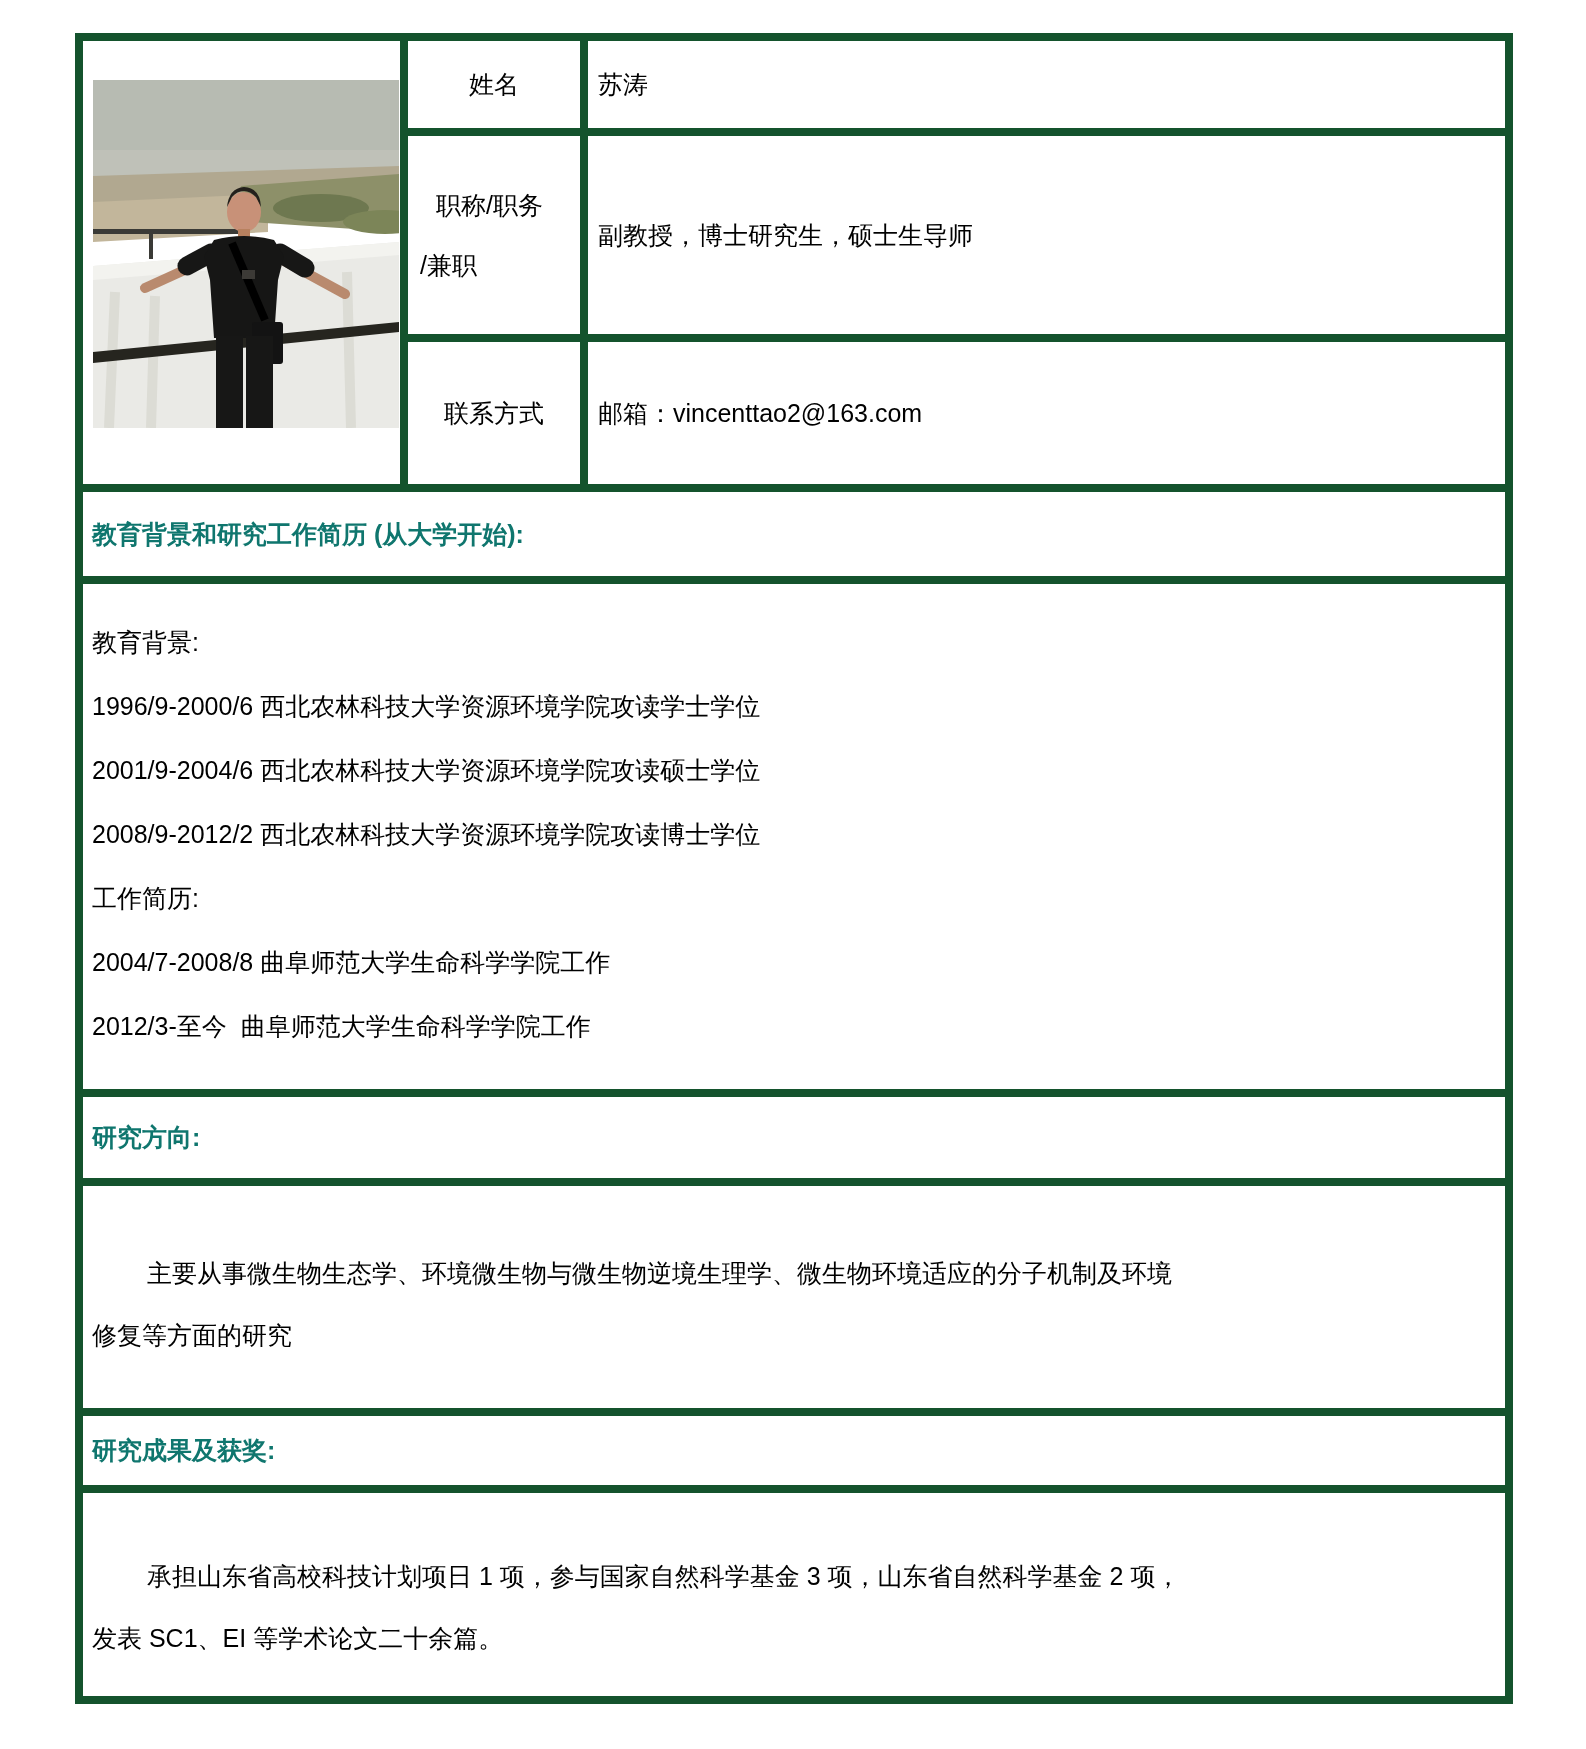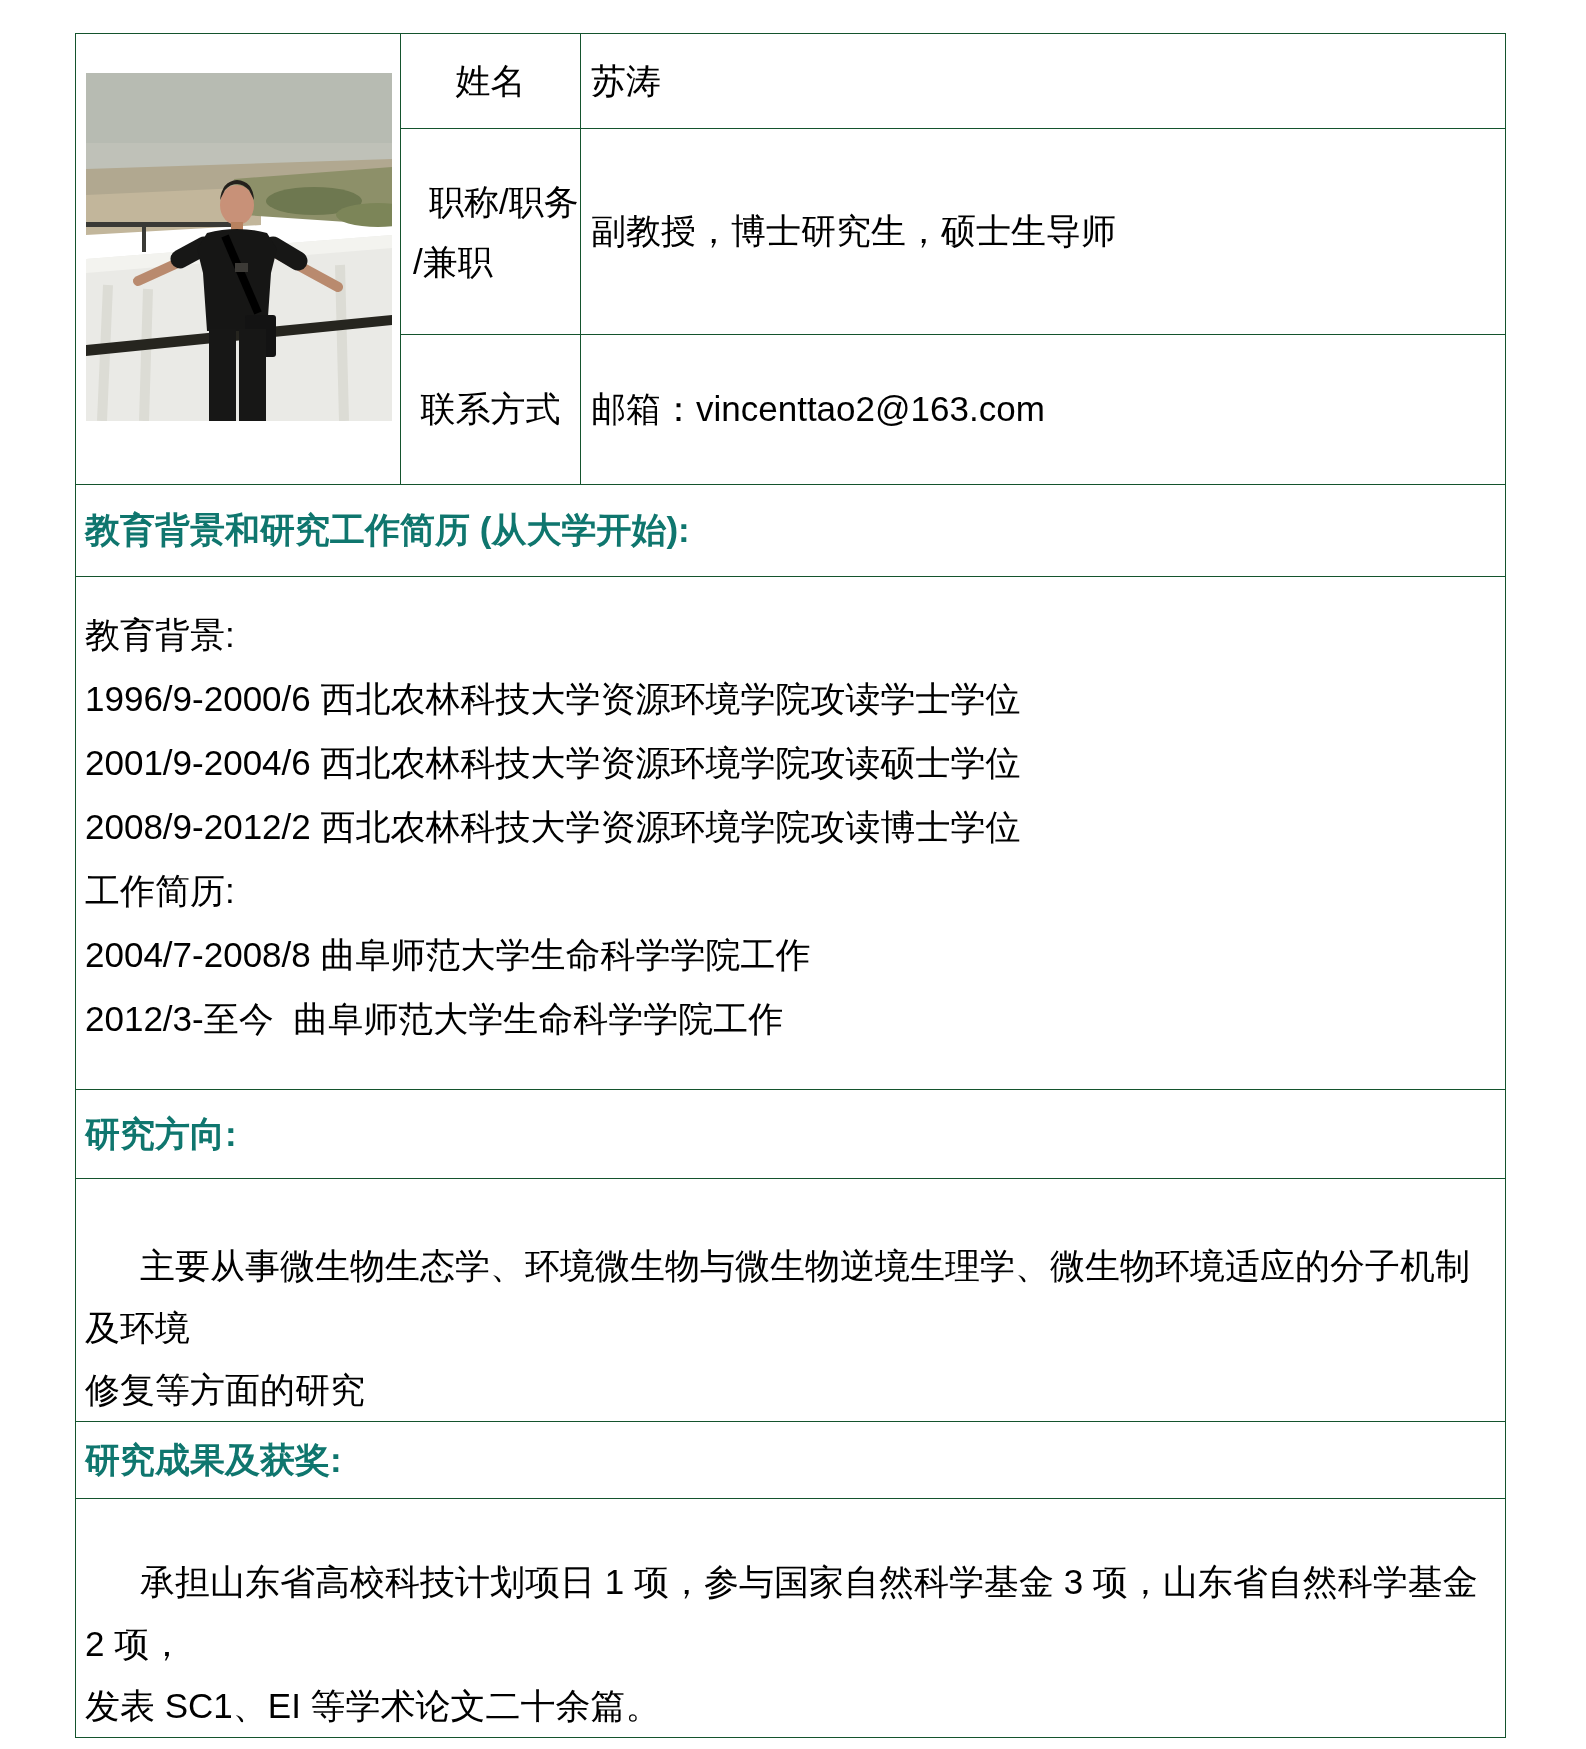--- a/index.html
+++ b/index.html
@@ -18,22 +18,22 @@
     position: absolute;
     left: 75px;
     top: 33px;
   }
   table.profile-table {
     border-collapse: collapse;
     table-layout: fixed;
     width: 1430px;
   }
   table.profile-table td {
-    border: 1px solid #14532d;
-    font-size: 35px;
+    border: 8px solid #14532d;
+    font-size: 25px;
     overflow: hidden;
   }
   
   td.photo-cell {
     vertical-align: top;
     padding: 39px 0 0 10px;
   }
   td.cell-label {
     text-align: center;
     vertical-align: middle;

